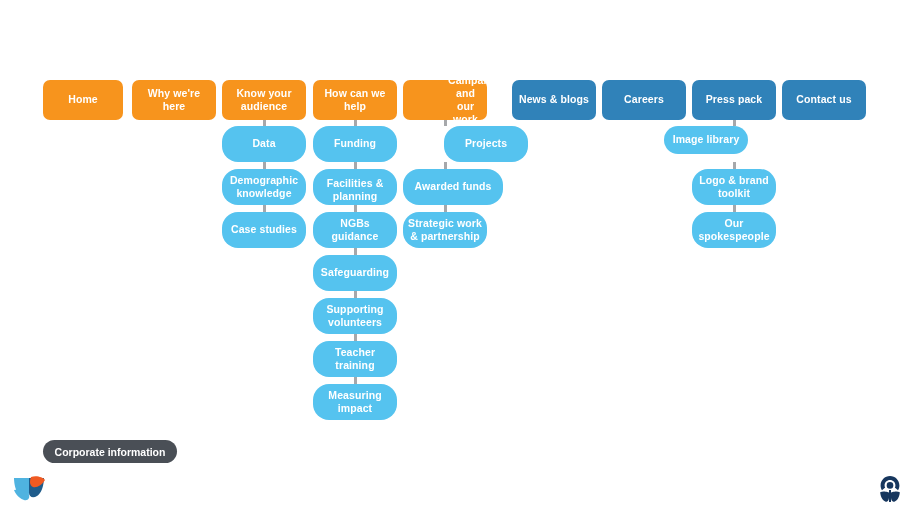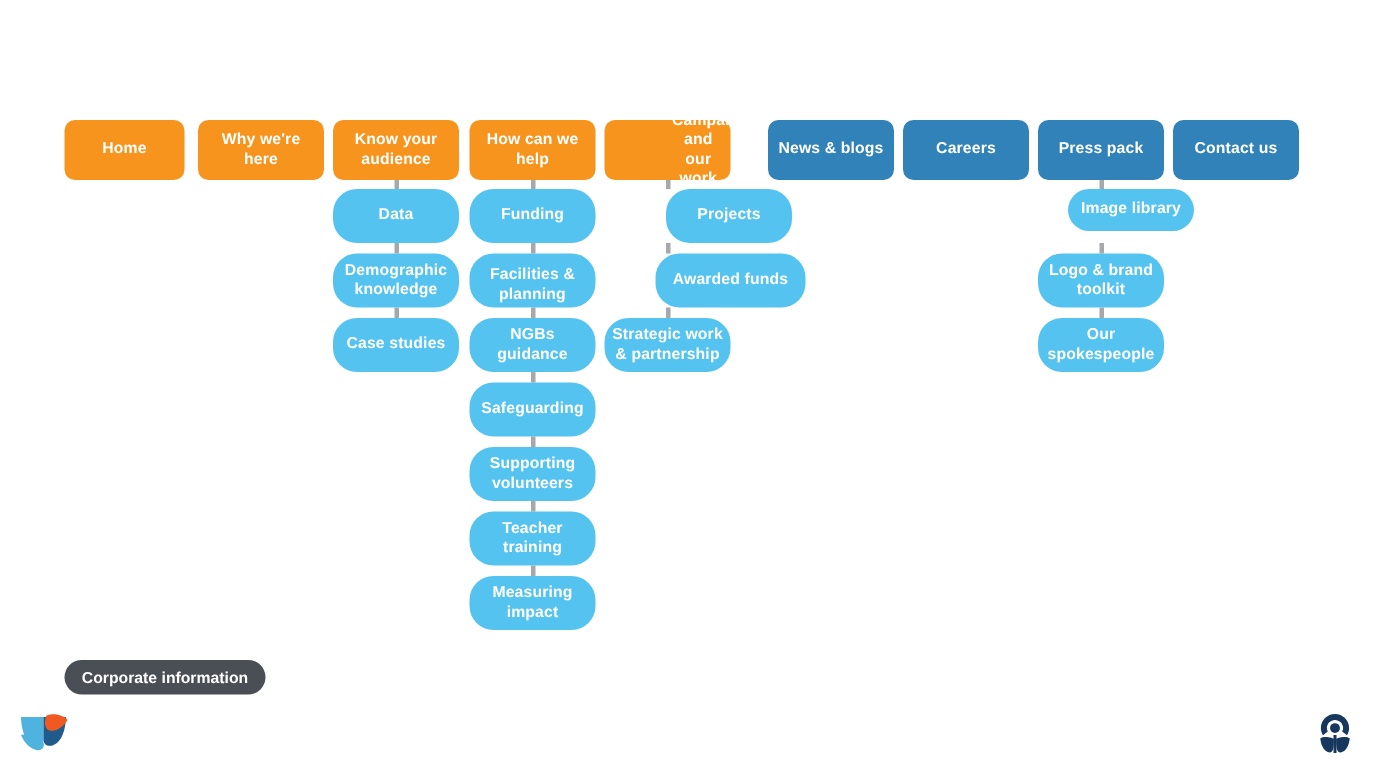--- a/index.html
+++ b/index.html
@@ -154,38 +154,38 @@
       <span class="node-label">Measuring impact</span>
     </div>
     <div class="node level-0" style="left: 403px; top: 80px; width: 84px; height: 40px; padding-left: 45px;">
       <span class="node-label">Campaigns and our work</span>
     </div>
     <div class="connector" style="left: 443.5px; top: 120px; height: 6px;"></div>
     <div class="node child" style="left: 403px; top: 126px; width: 84px; height: 36px; margin-left: 41px;">
       <span class="node-label">Projects</span>
     </div>
     <div class="connector" style="left: 443.5px; top: 162px; height: 7px;"></div>
-    <div class="node child" style="left: 403px; top: 169px; width: 100px; height: 36px; margin-left: 34px;">
+    <div class="node child" style="left: 403px; top: 169px; width: 100px; height: 36px;">
       <span class="node-label">Awarded funds</span>
     </div>
     <div class="connector" style="left: 443.5px; top: 205px; height: 7px;"></div>
     <div class="node level-0 sec" style="left: 512px; top: 80px; width: 84px; height: 40px;">
       <span class="node-label">News &amp; blogs</span>
     </div>
     <div class="node child" style="left: 403px; top: 212px; width: 84px; height: 36px;">
       <span class="node-label">Strategic work &amp; partnership</span>
     </div>
     <div class="node level-0 sec" style="left: 602px; top: 80px; width: 84px; height: 40px;">
       <span class="node-label">Careers</span>
     </div>
     <div class="node level-0 sec" style="left: 692px; top: 80px; width: 84px; height: 40px;">
       <span class="node-label">Press pack</span>
     </div>
     <div class="connector" style="left: 732.5px; top: 120px; height: 6px;"></div>
-    <div class="node child" style="left: 712px; top: 126px; width: 84px; height: 28px;">
+    <div class="node child" style="left: 664px; top: 126px; width: 84px; height: 28px;">
       <span class="node-label">Image library</span>
     </div>
     <div class="connector" style="left: 732.5px; top: 162px; height: 7px;"></div>
     <div class="node child" style="left: 692px; top: 169px; width: 84px; height: 36px;">
       <span class="node-label">Logo &amp; brand toolkit</span>
     </div>
     <div class="connector" style="left: 732.5px; top: 205px; height: 7px;"></div>
     <div class="node child" style="left: 692px; top: 212px; width: 84px; height: 36px;">
       <span class="node-label">Our spokespeople</span>
     </div>

